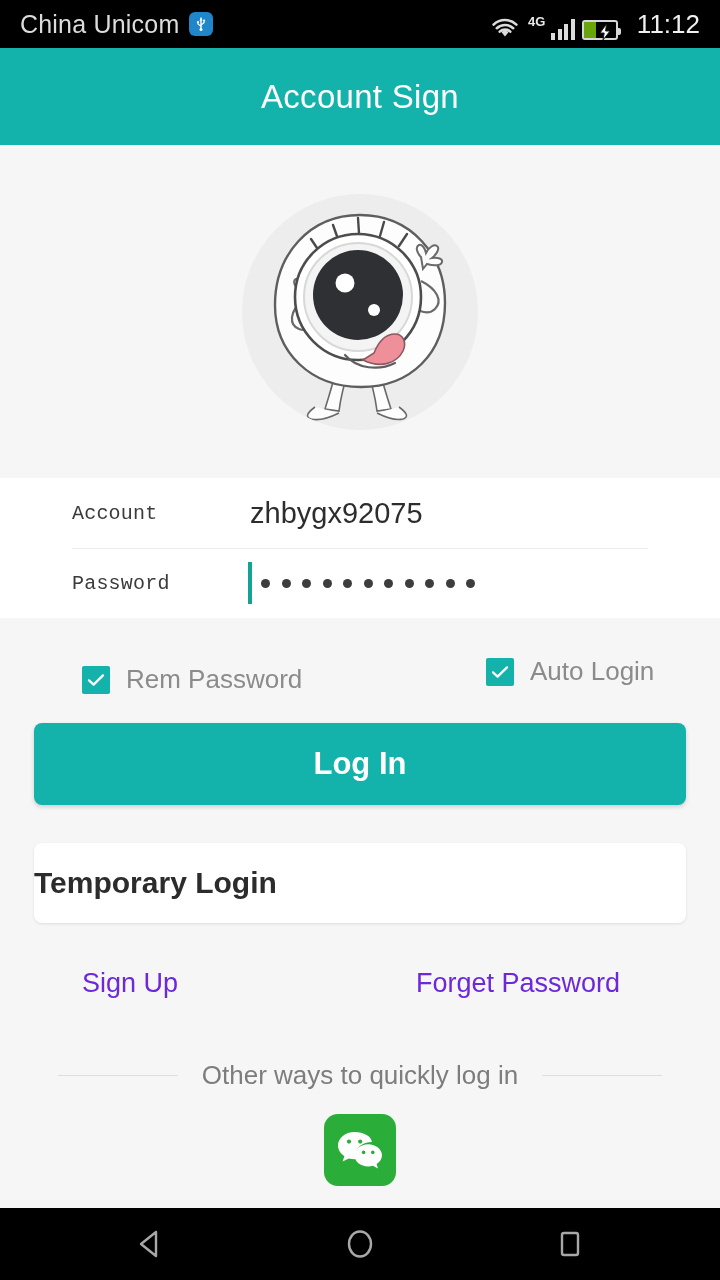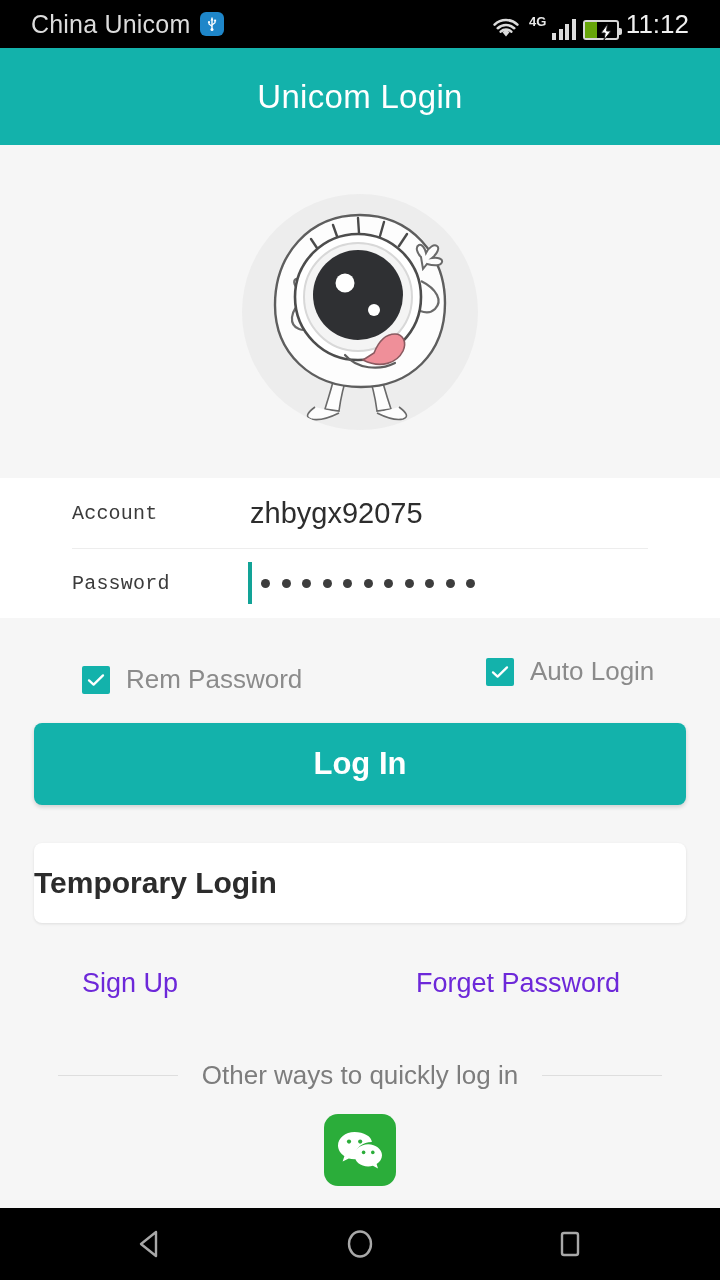--- a/index.html
+++ b/index.html
@@ -9,42 +9,42 @@
     font-family:"Liberation Sans", sans-serif;
     overflow:hidden;
   }
   #screen { position:relative; width:720px; height:1280px; background:#f6f6f6; }
 
   
   .statusbar {
     position:absolute; top:0; left:0; width:720px; height:48px;
     background:#000; color:#e8e8e8;
     display:flex; align-items:center; justify-content:space-between;
-    padding:0 31px;
+    padding:0 20px;
   }
   .sb-left { display:flex; align-items:center; gap:10px; }
   .carrier { font-size:25px; color:#dcdcdc; letter-spacing:.2px; }
   .usb-badge {
     width:24px; height:24px; border-radius:6px; background:#1e86c9;
     display:flex; align-items:center; justify-content:center;
   }
   .sb-right { display:flex; align-items:flex-end; gap:7px; }
   .wifi { position:relative; width:30px; height:24px; }
   .net-label { font-size:13px; font-weight:bold; color:#e8e8e8; position:relative; top:-11px; left:1px; }
   .bars { display:flex; align-items:flex-end; gap:2.5px; height:22px; }
   .bars i { display:block; width:4px; background:#dcdcdc; }
   .bars i:nth-child(1){height:7px;}
   .bars i:nth-child(2){height:11px;}
   .bars i:nth-child(3){height:16px;}
   .bars i:nth-child(4){height:21px;}
   .battery { position:relative; width:36px; height:20px; border:2px solid #d8d8d8; border-radius:3px; display:flex; align-items:center; }
   .battery:after { content:""; position:absolute; right:-5px; top:6px; width:3px; height:7px; background:#d8d8d8; border-radius:0 2px 2px 0; }
   .batt-fill { width:38%; height:100%; background:#67a50a; }
   .bolt { position:absolute; left:13px; top:1px; }
-  .clock { font-size:26px; color:#f0f0f0; margin-left:0; }
+  .clock { font-size:26px; color:#f0f0f0; margin-left:12px; }
 
   
   .header {
     position:absolute; top:48px; left:0; width:720px; height:97px;
     background:#13b2ab; display:flex; align-items:center; justify-content:center;
   }
   .header-title { color:#fff; font-size:33px; letter-spacing:.3px; }
 
   
   .avatar-area {
@@ -173,21 +173,21 @@
         <span class="batt-fill"></span>
         <svg class="bolt" width="16" height="18" viewBox="0 0 16 18">
           <path d="M9.5 1 L3 10 L7.2 10 L6 17 L13 8 L8.6 8 Z" fill="#ffffff" stroke="#1a1a1a" stroke-width="1"></path>
         </svg>
       </span>
       <span class="clock">11:12</span>
     </div>
   </div>
 
   <div class="header">
-    <span class="header-title">Unicom Login</span>
+    <span class="header-title">Account Sign</span>
   </div>
 
   <div class="avatar-area">
     <div class="avatar">
       <svg width="230" height="230" viewBox="0 0 230 230">
 
         <path d="M92 168 C88 188 84 198 80 212 L94 214 C96 198 100 184 104 172 Z" fill="#fdfdfd" stroke="#6a6a6a" stroke-width="1.6"></path>
         <path d="M134 170 C138 188 142 200 146 212 L132 214 C130 198 126 184 122 174 Z" fill="#fdfdfd" stroke="#6a6a6a" stroke-width="1.6"></path>
         <path d="M70 210 C62 216 60 220 66 222 C74 224 86 220 94 216" fill="#fdfdfd" stroke="#6a6a6a" stroke-width="1.6"></path>
         <path d="M154 210 C162 216 164 220 158 222 C150 224 140 220 132 216" fill="#fdfdfd" stroke="#6a6a6a" stroke-width="1.6"></path>

